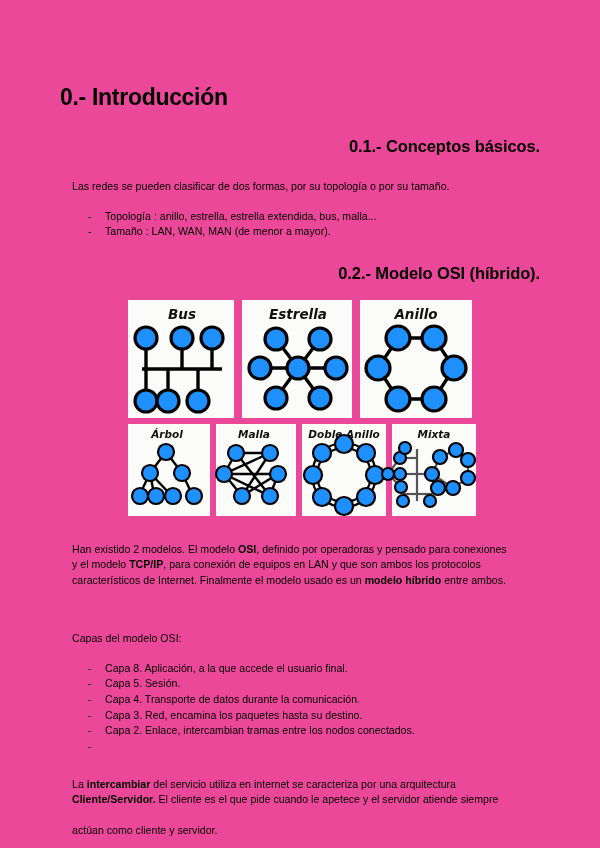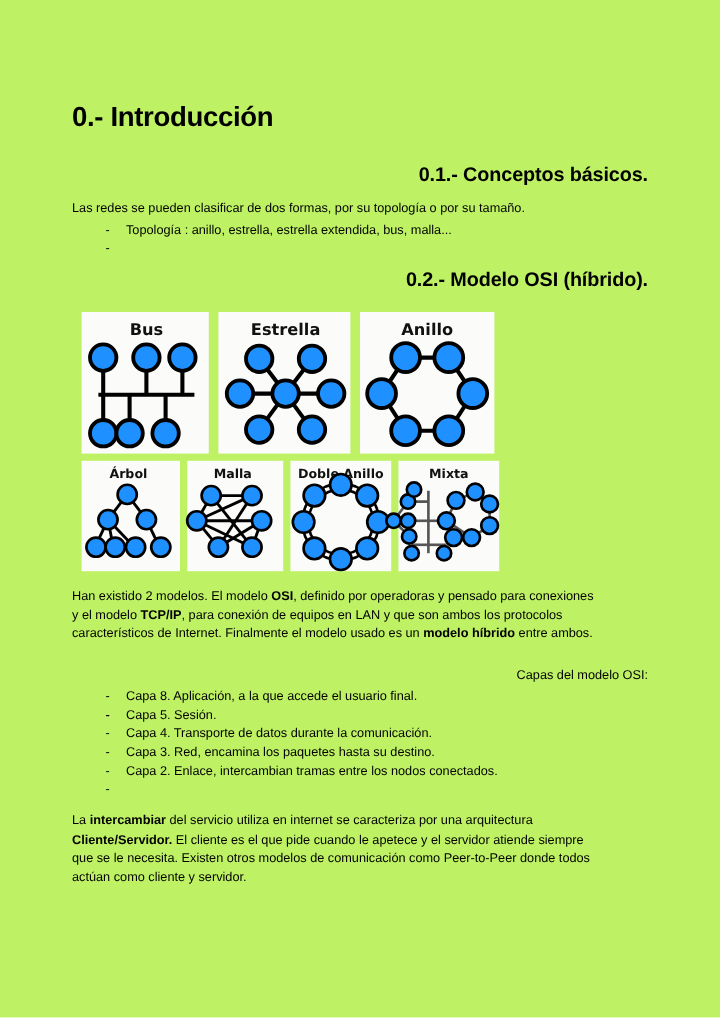--- a/index.html
+++ b/index.html
@@ -12,21 +12,21 @@
     width: 600px;
     height: 848px;
     font-family: "Liberation Sans", sans-serif;
     color: #000000;
     -webkit-font-smoothing: none;
   }
   .page {
     position: relative;
     width: 600px;
     height: 848px;
-    background: #bef264;
+    background: #ec4899;
     box-sizing: border-box;
     padding: 0 60px;
     overflow: hidden;
   }
   .h1 {
     font-size: 23px;
     font-weight: bold;
     letter-spacing: -0.3px;
     margin: 0;
     padding-top: 84px;
@@ -38,25 +38,25 @@
     letter-spacing: -0.1px;
     margin: 0;
     line-height: 1.2;
     text-align: right;
   }
   .h2-a { padding-top: 27px; }
   .h2-b { padding-top: 24px; }
   p.body {
     font-size: 10.6px;
     line-height: 15.5px;
-    margin: 0;
+    margin: 12px;
     padding-top: 10px;
     text-align: left;
   }
-  p.tight { padding-top: 9px; text-align: right; }
+  p.tight { padding-top: 9px; }
   ul.dashlist {
     list-style: none;
     margin: 0;
     padding: 2px 0 0 0;
   }
   ul.dashlist li {
     font-size: 10.6px;
     line-height: 15.6px;
     position: relative;
     padding-left: 45px;
@@ -64,21 +64,22 @@
   ul.dashlist li .dash {
     position: absolute;
     left: 28px;
     top: 0;
   }
   .spacer-sm { height: 10px; }
   .spacer-md { height: 16px; }
   .diagram-wrap {
     padding-top: 14px;
     display: flex;
-    justify-content: flex-start;
+    justify-content: center;
+    font-style: italic;
   }
   .diagram {
     width: 360px;
     height: 222px;
   }
   .panel { fill: #fbfbf9; }
   .node {
     fill: #1e90ff;
     stroke: #000000;
     stroke-width: 3.2;
@@ -126,21 +127,21 @@
 <div class="page">
 
   <h1 class="h1">0.- Introducción</h1>
 
   <h2 class="h2 h2-a">0.1.- Conceptos básicos.</h2>
 
   <p class="body">Las redes se pueden clasificar de dos formas, por su topología o por su tamaño.</p>
 
   <ul class="dashlist">
     <li><span class="dash">-</span><span>Topología : anillo, estrella, estrella extendida, bus, malla...</span></li>
-    <li><span class="dash">-</span></li>
+    <li><span class="dash">-</span><span>Tamaño : LAN, WAN, MAN (de menor a mayor).</span></li>
   </ul>
 
   <h2 class="h2 h2-b">0.2.- Modelo OSI (híbrido).</h2>
 
 
   <div class="diagram-wrap">
     <svg class="diagram" viewBox="0 0 360 222" xmlns="http://www.w3.org/2000/svg">
 
       <rect class="panel" x="8" y="2" width="106" height="118"></rect>
       <rect class="panel" x="122" y="2" width="110" height="118"></rect>
@@ -296,17 +297,17 @@
     <li><span class="dash">-</span><span>Capa 3. Red, encamina los paquetes hasta su destino.</span></li>
     <li><span class="dash">-</span><span>Capa 2. Enlace, intercambian tramas entre los nodos conectados.</span></li>
     <li><span class="dash">-</span></li>
   </ul>
 
   <div class="spacer-md"></div>
 
   <p class="body">
     <span>La </span><b>intercambiar</b><span> del servicio utiliza en internet se caracteriza por una arquitectura</span><br>
     <b>Cliente/Servidor.</b><span> El cliente es el que pide cuando le apetece y el servidor atiende siempre</span><br>
-    <span>que se le necesita. Existen otros modelos de comunicación como Peer-to-Peer donde todos</span><br>
+    <br>
     <span>actúan como cliente y servidor.</span>
   </p>
 
 </div>
 
 </body></html>

